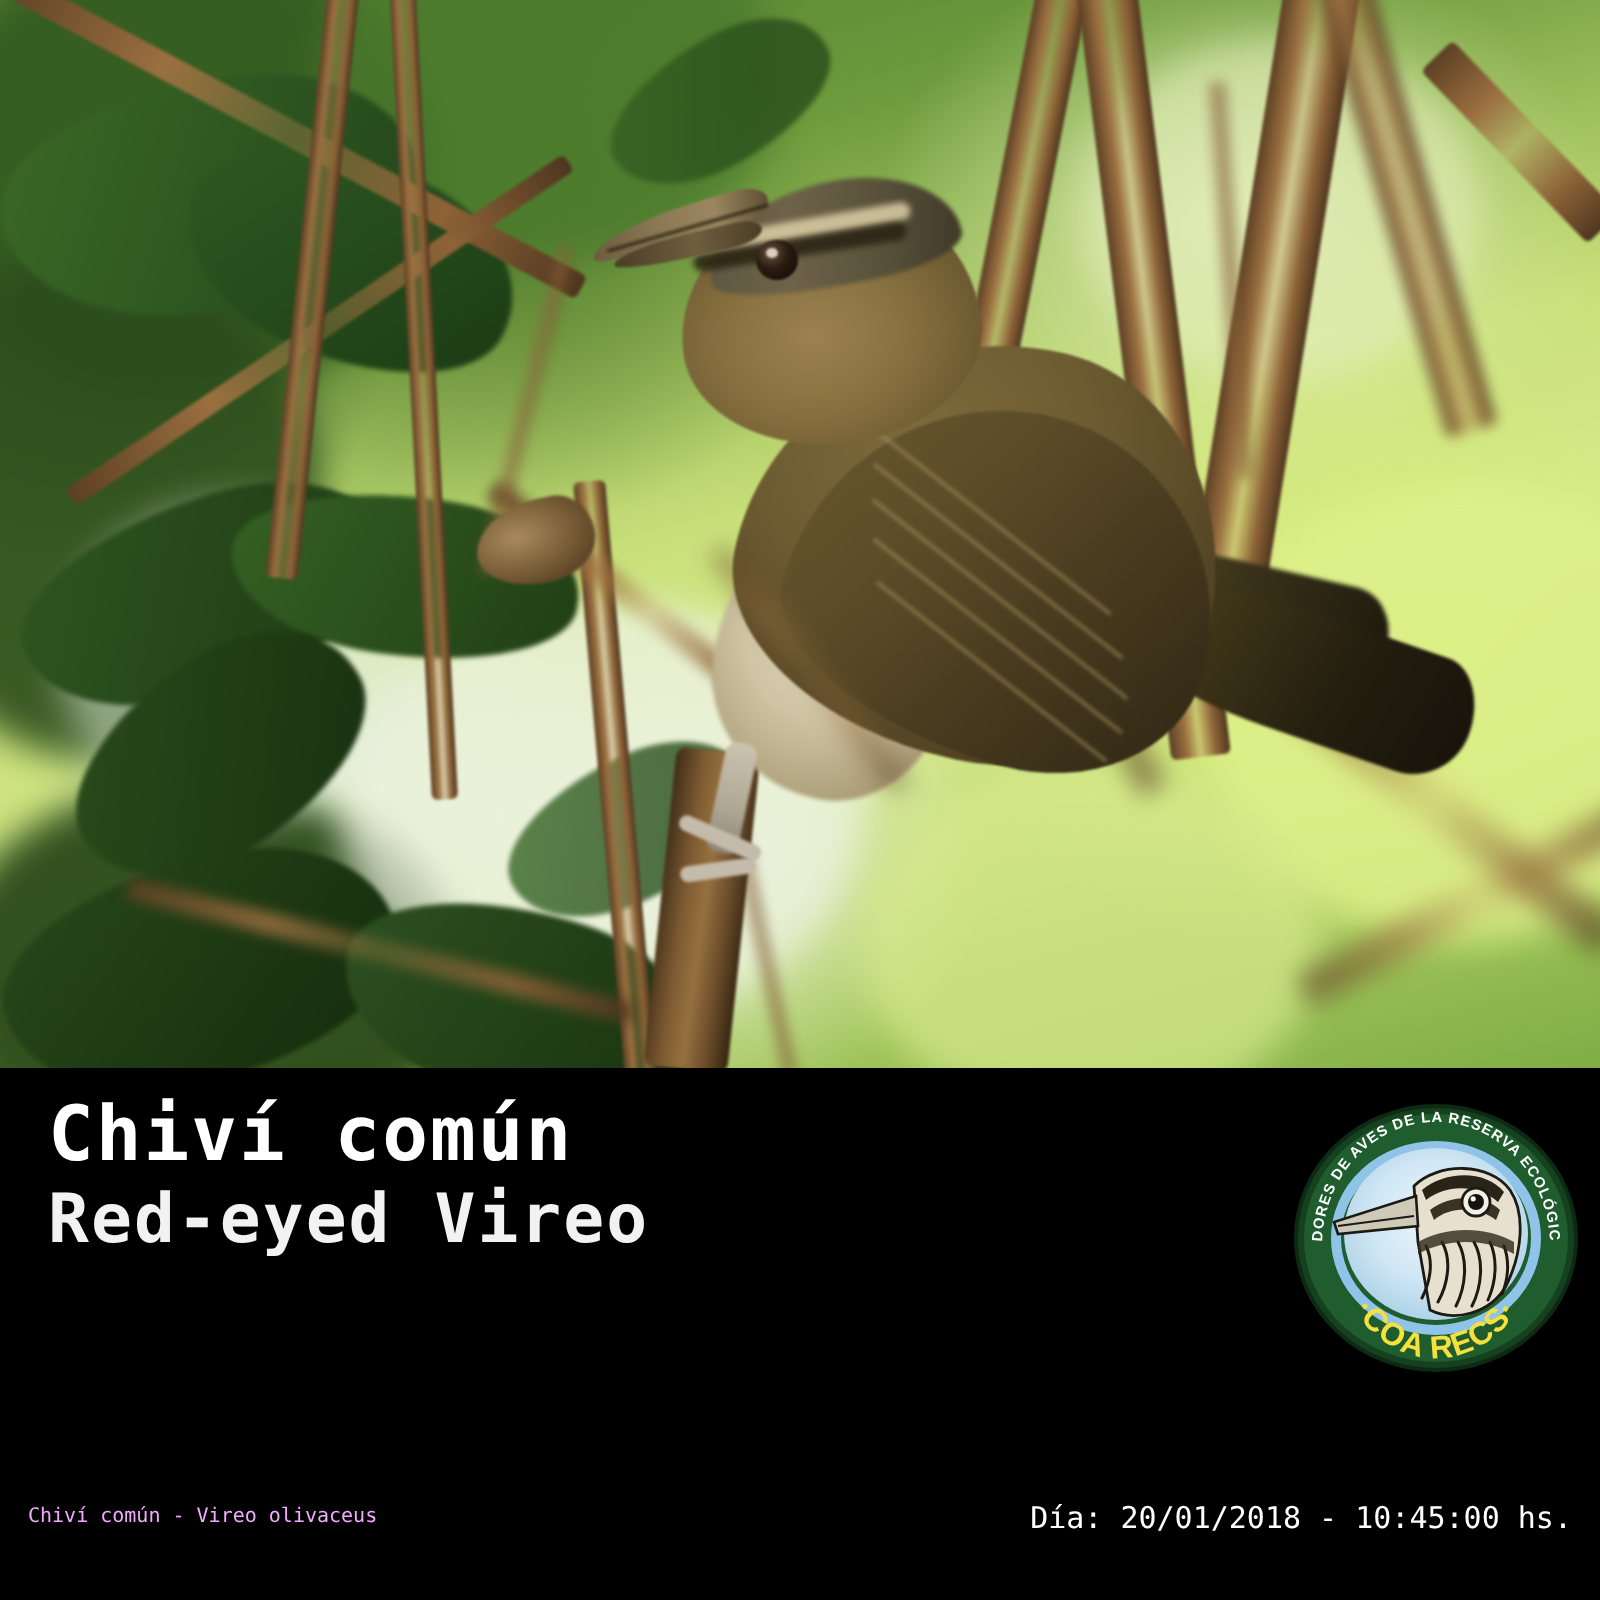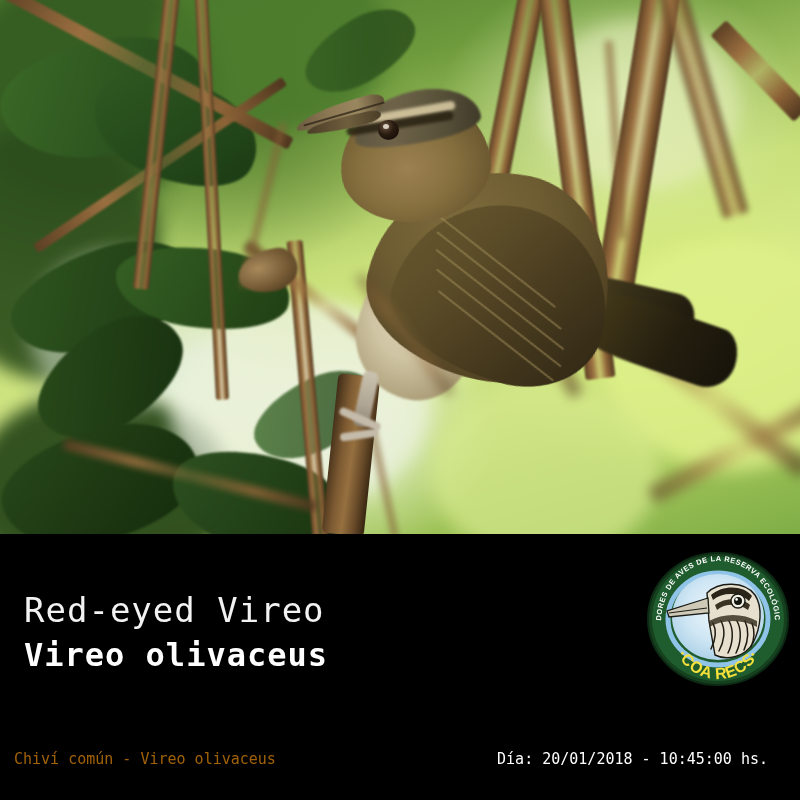--- a/index.html
+++ b/index.html
@@ -71,25 +71,25 @@
   .toe{position:absolute;height:8px;background:#c4bbaa;border-radius:4px;filter:blur(.9px);}
   .perch{left:30px;top:300px;width:42px;height:160px;
          background:linear-gradient(92deg,#3f2c17 0%,#7d5a32 30%,#96703f 52%,#6a4c2a 76%,#33230f 100%);
          border-radius:5px;transform:rotate(6deg);filter:blur(.7px);}
 
   
   .panel{position:absolute;left:0;top:534px;width:800px;height:266px;background:#000;}
   .title{position:absolute;left:24px;top:545px;font-size:38px;line-height:44px;color:#fff;
          font-weight:700;letter-spacing:1px;white-space:nowrap;}
   .subtitle{position:absolute;left:24px;top:590px;font-size:34px;line-height:40px;color:#f2f2f2;
-            font-weight:400;letter-spacing:1px;white-space:nowrap;}
+            font-weight:700;letter-spacing:1px;white-space:nowrap;}
   .sciname{position:absolute;left:24px;top:636px;font-size:32px;line-height:38px;color:#fff;
            font-weight:700;letter-spacing:1px;white-space:nowrap;}
-  .ftl{position:absolute;left:14px;top:748px;font-size:15px;line-height:22px;color:#a16207;white-space:nowrap;}
-  .ftr{position:absolute;right:32px;top:748px;font-size:15px;line-height:22px;color:#fff;
+  .ftl{position:absolute;left:14px;top:748px;font-size:10px;line-height:22px;color:#f0abfc;white-space:nowrap;}
+  .ftr{position:absolute;right:14px;top:748px;font-size:15px;line-height:22px;color:#fff;
        text-align:right;white-space:nowrap;}
 
   
   .logo{position:absolute;left:645px;top:551px;width:146px;height:136px;}
   .logo svg{display:block;width:146px;height:136px;}
 </style>
 </head>
 <body>
 
 <div class="card">
@@ -164,22 +164,22 @@
       <div class="bd beakline"></div>
       <div class="bd eye"></div>
       <div class="bd eyehl"></div>
     </div>
 
     <div class="ph branch vsoft" style="left:330px;top:330px;width:150px;height:9px;transform:rotate(52deg);"></div>
   </div>
 
   <div class="panel"></div>
 
+  <div class="title">Chiví común</div>
   <div class="subtitle">Red-eyed Vireo</div>
-  <div class="sciname">Vireo olivaceus</div>
 
   <div class="ftl">
     <div>Chiví común - Vireo olivaceus</div>
   </div>
 
   <div class="ftr">
     <div>Día: 20/01/2018 - 10:45:00 hs.</div>
   </div>
 
   <div class="logo">

